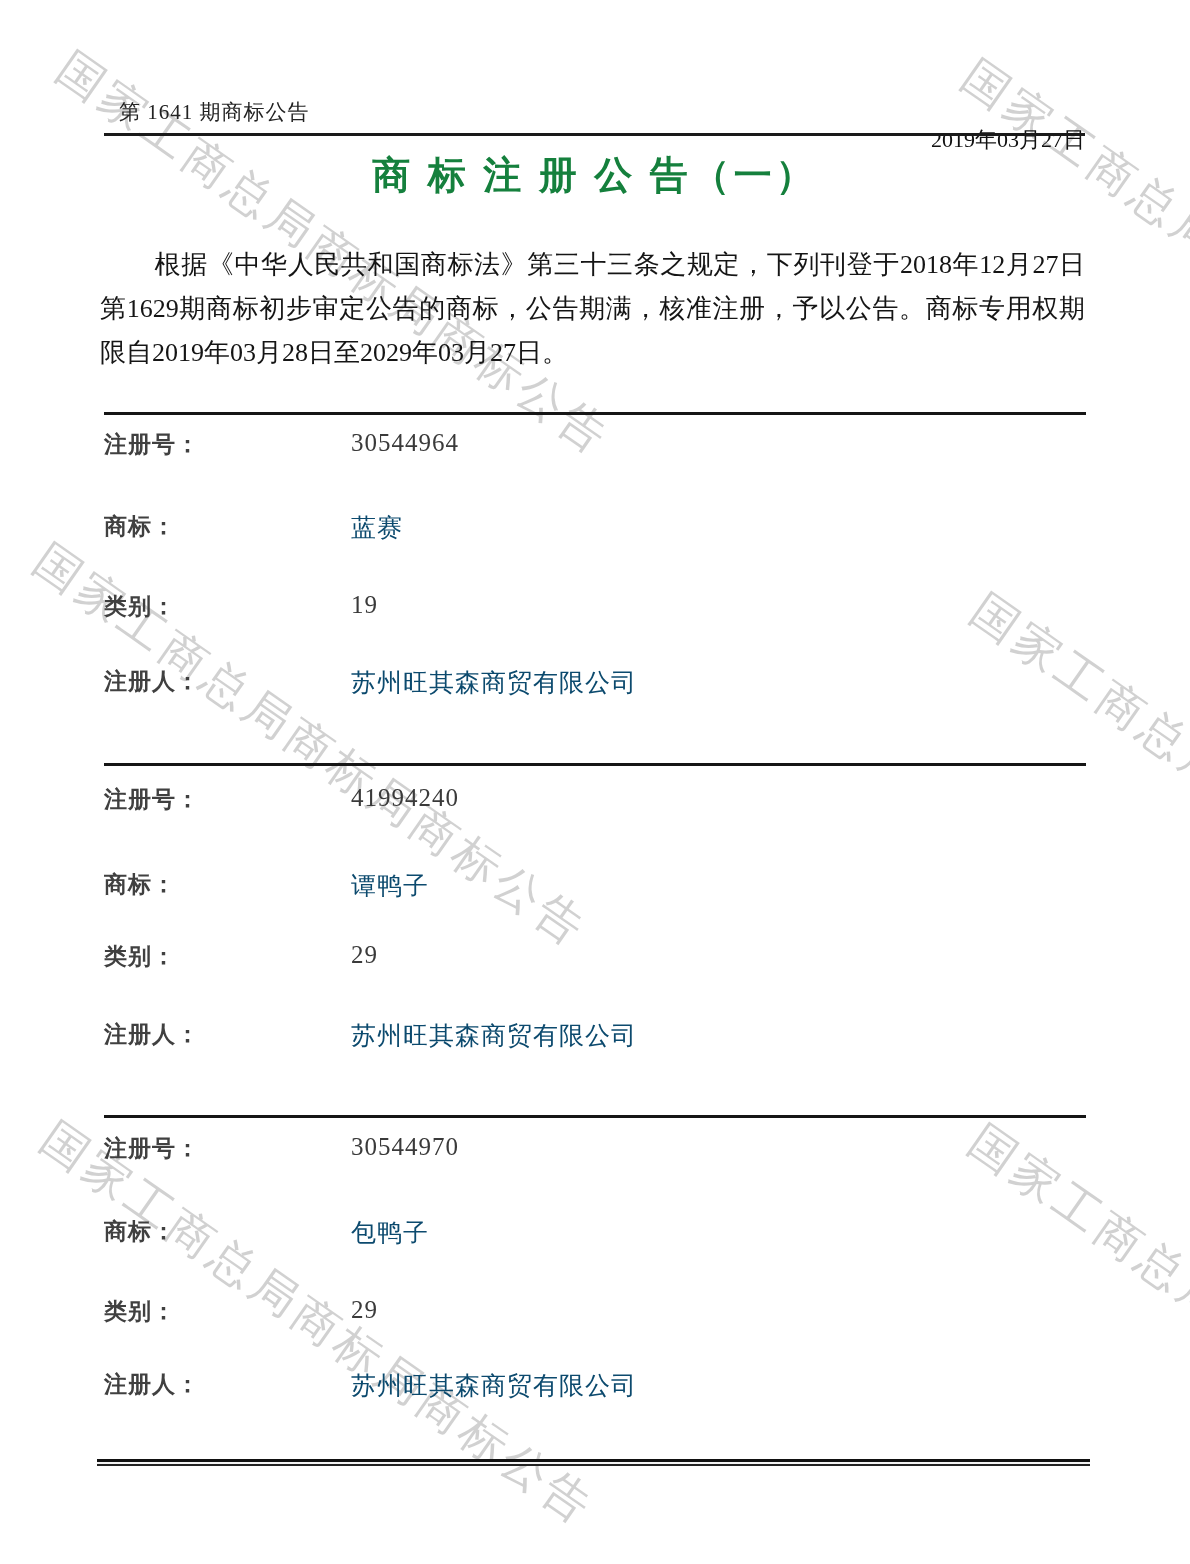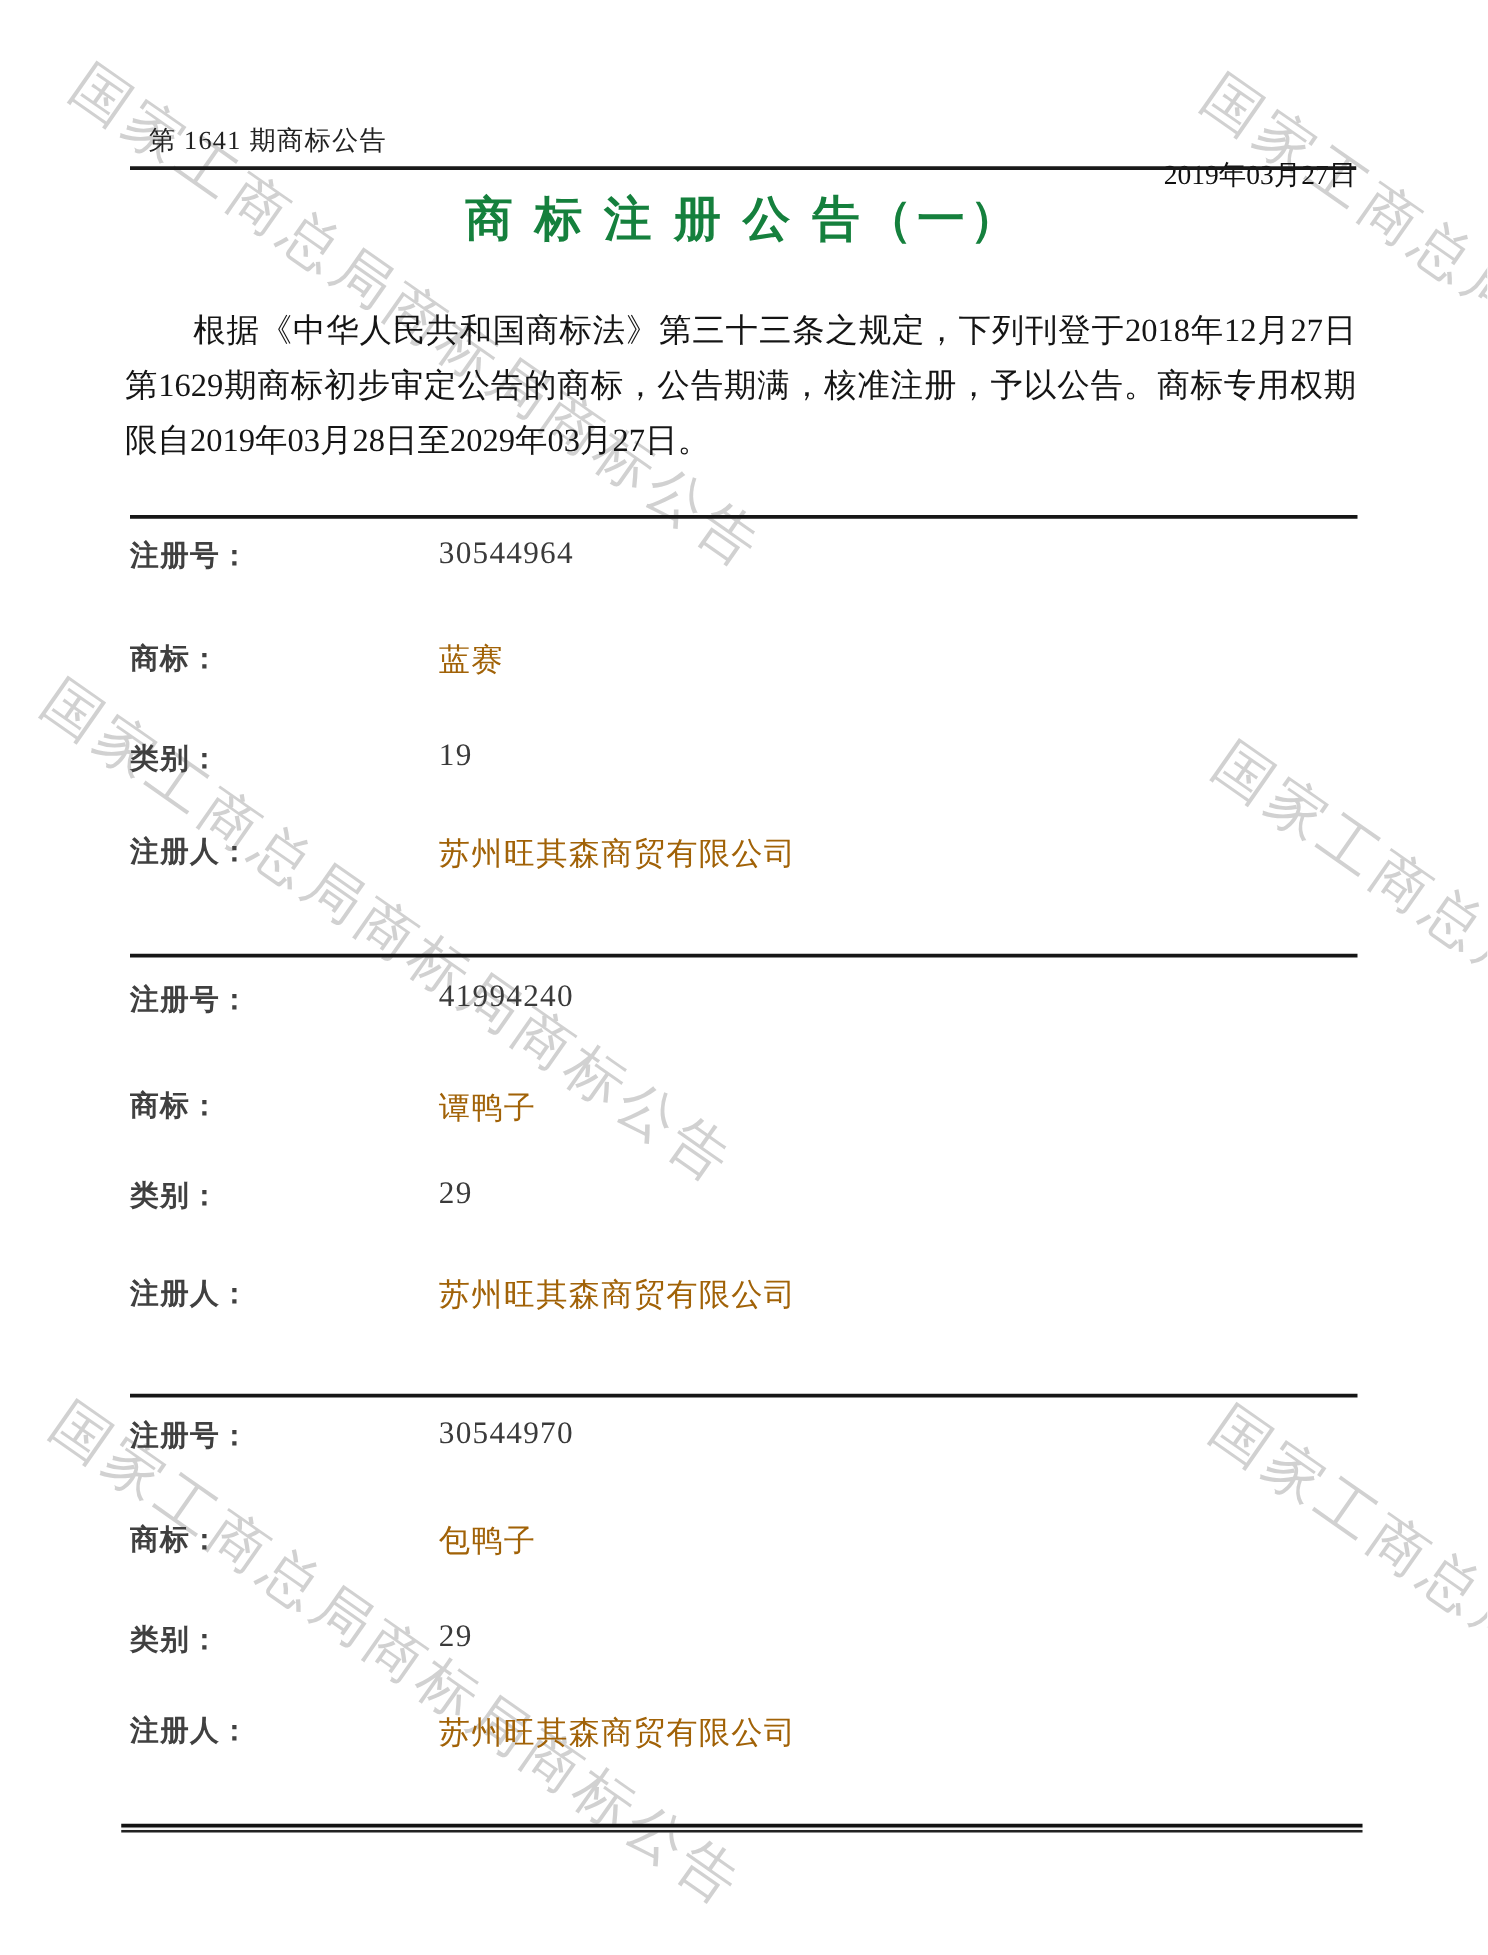--- a/index.html
+++ b/index.html
@@ -67,21 +67,21 @@
   .lbl{
     position:absolute;left:104px;width:216px;
     font-size:23px;font-weight:bold;color:#404040;
     letter-spacing:1px;
   }
   .val{
     position:absolute;left:351px;width:700px;
     font-size:25px;color:#3a3a3a;
     letter-spacing:1px;
   }
-  .val.cjk{color:#a16207;}
+  .val.cjk{color:#0c4a6e;}
 </style>
 </head>
 <body>
 
 <div class="page">
 
   <div class="wm" style="left:80px;top:38px;">国家工商总局商标局商标公告</div>
   <div class="wm" style="left:985px;top:46px;">国家工商总局商标局商标公告</div>
   <div class="wm" style="left:57px;top:530px;">国家工商总局商标局商标公告</div>
   <div class="wm" style="left:994px;top:580px;">国家工商总局商标局商标公告</div>

